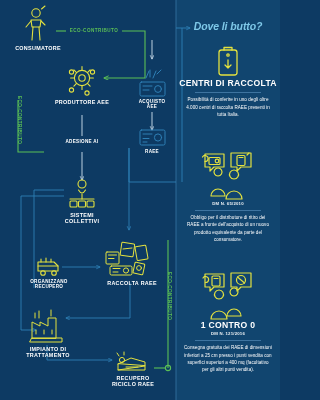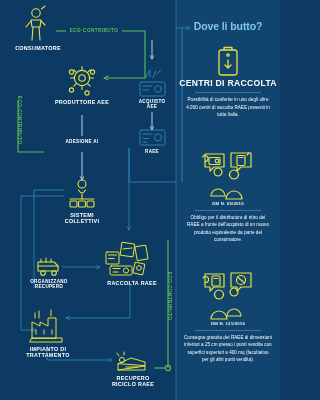--- a/index.html
+++ b/index.html
@@ -24,21 +24,21 @@
   .lbl.l8{font-size:5.4px;}
   .lbl.l7{font-size:4.6px;}
   .lbl.green{color:#5bbf56;letter-spacing:.45px;}
   .lbl.rot{transform-origin:left top;}
 
   
   .panel{position:absolute;left:176px;top:0;width:104px;height:400px;}
   .ptitle{
     position:absolute;left:0;top:20px;width:104px;
     color:#7ec8e8;font-size:10.5px;font-weight:700;
-    text-align:center;letter-spacing:-.1px;
+    text-align:center;letter-spacing:-.1px;font-style:italic;
   }
   .card{position:absolute;left:0;width:104px;text-align:center;}
   .card h3{
     margin:0;color:#ffffff;font-size:8.6px;font-weight:700;
     letter-spacing:.3px;line-height:1.18;text-transform:uppercase;
   }
   .card .sub{
     margin-top:1px;color:#ffffff;font-size:4.3px;font-weight:700;
     letter-spacing:.2px;text-transform:uppercase;opacity:.92;
   }
@@ -293,18 +293,19 @@
         <path d="M3,6 a3,3 0 1,1 2.5,4.5"></path>
         <path d="M31,1 L51,1 L51,15 L41,15 L37,19 L37,15 L31,15 Z"></path>
         <circle cx="41" cy="8" r="4.5"></circle>
         <path d="M37.5,5 L44.5,11"></path>
         <path d="M34,24 a4,4 0 1,1 0.01,0"></path>
         <path d="M27,44 a7,7 0 0,1 14,0 Z"></path>
         <path d="M19,27 a4.5,4.5 0 1,1 0.01,0"></path>
         <path d="M11,47 a8,8 0 0,1 16,0 Z"></path>
       </g>
     </svg>
+    <h3>1 CONTRO 0</h3>
     <div class="sub">DM N. 121/2016</div>
     <div class="rule"></div>
     <p>Consegna gratuita dei RAEE di dimensioni inferiori a 25 cm presso i punti vendita con superfici superiori a 400 mq (facoltativo per gli altri punti vendita).</p>
   </div>
 
 </div>
 
 </body></html>

